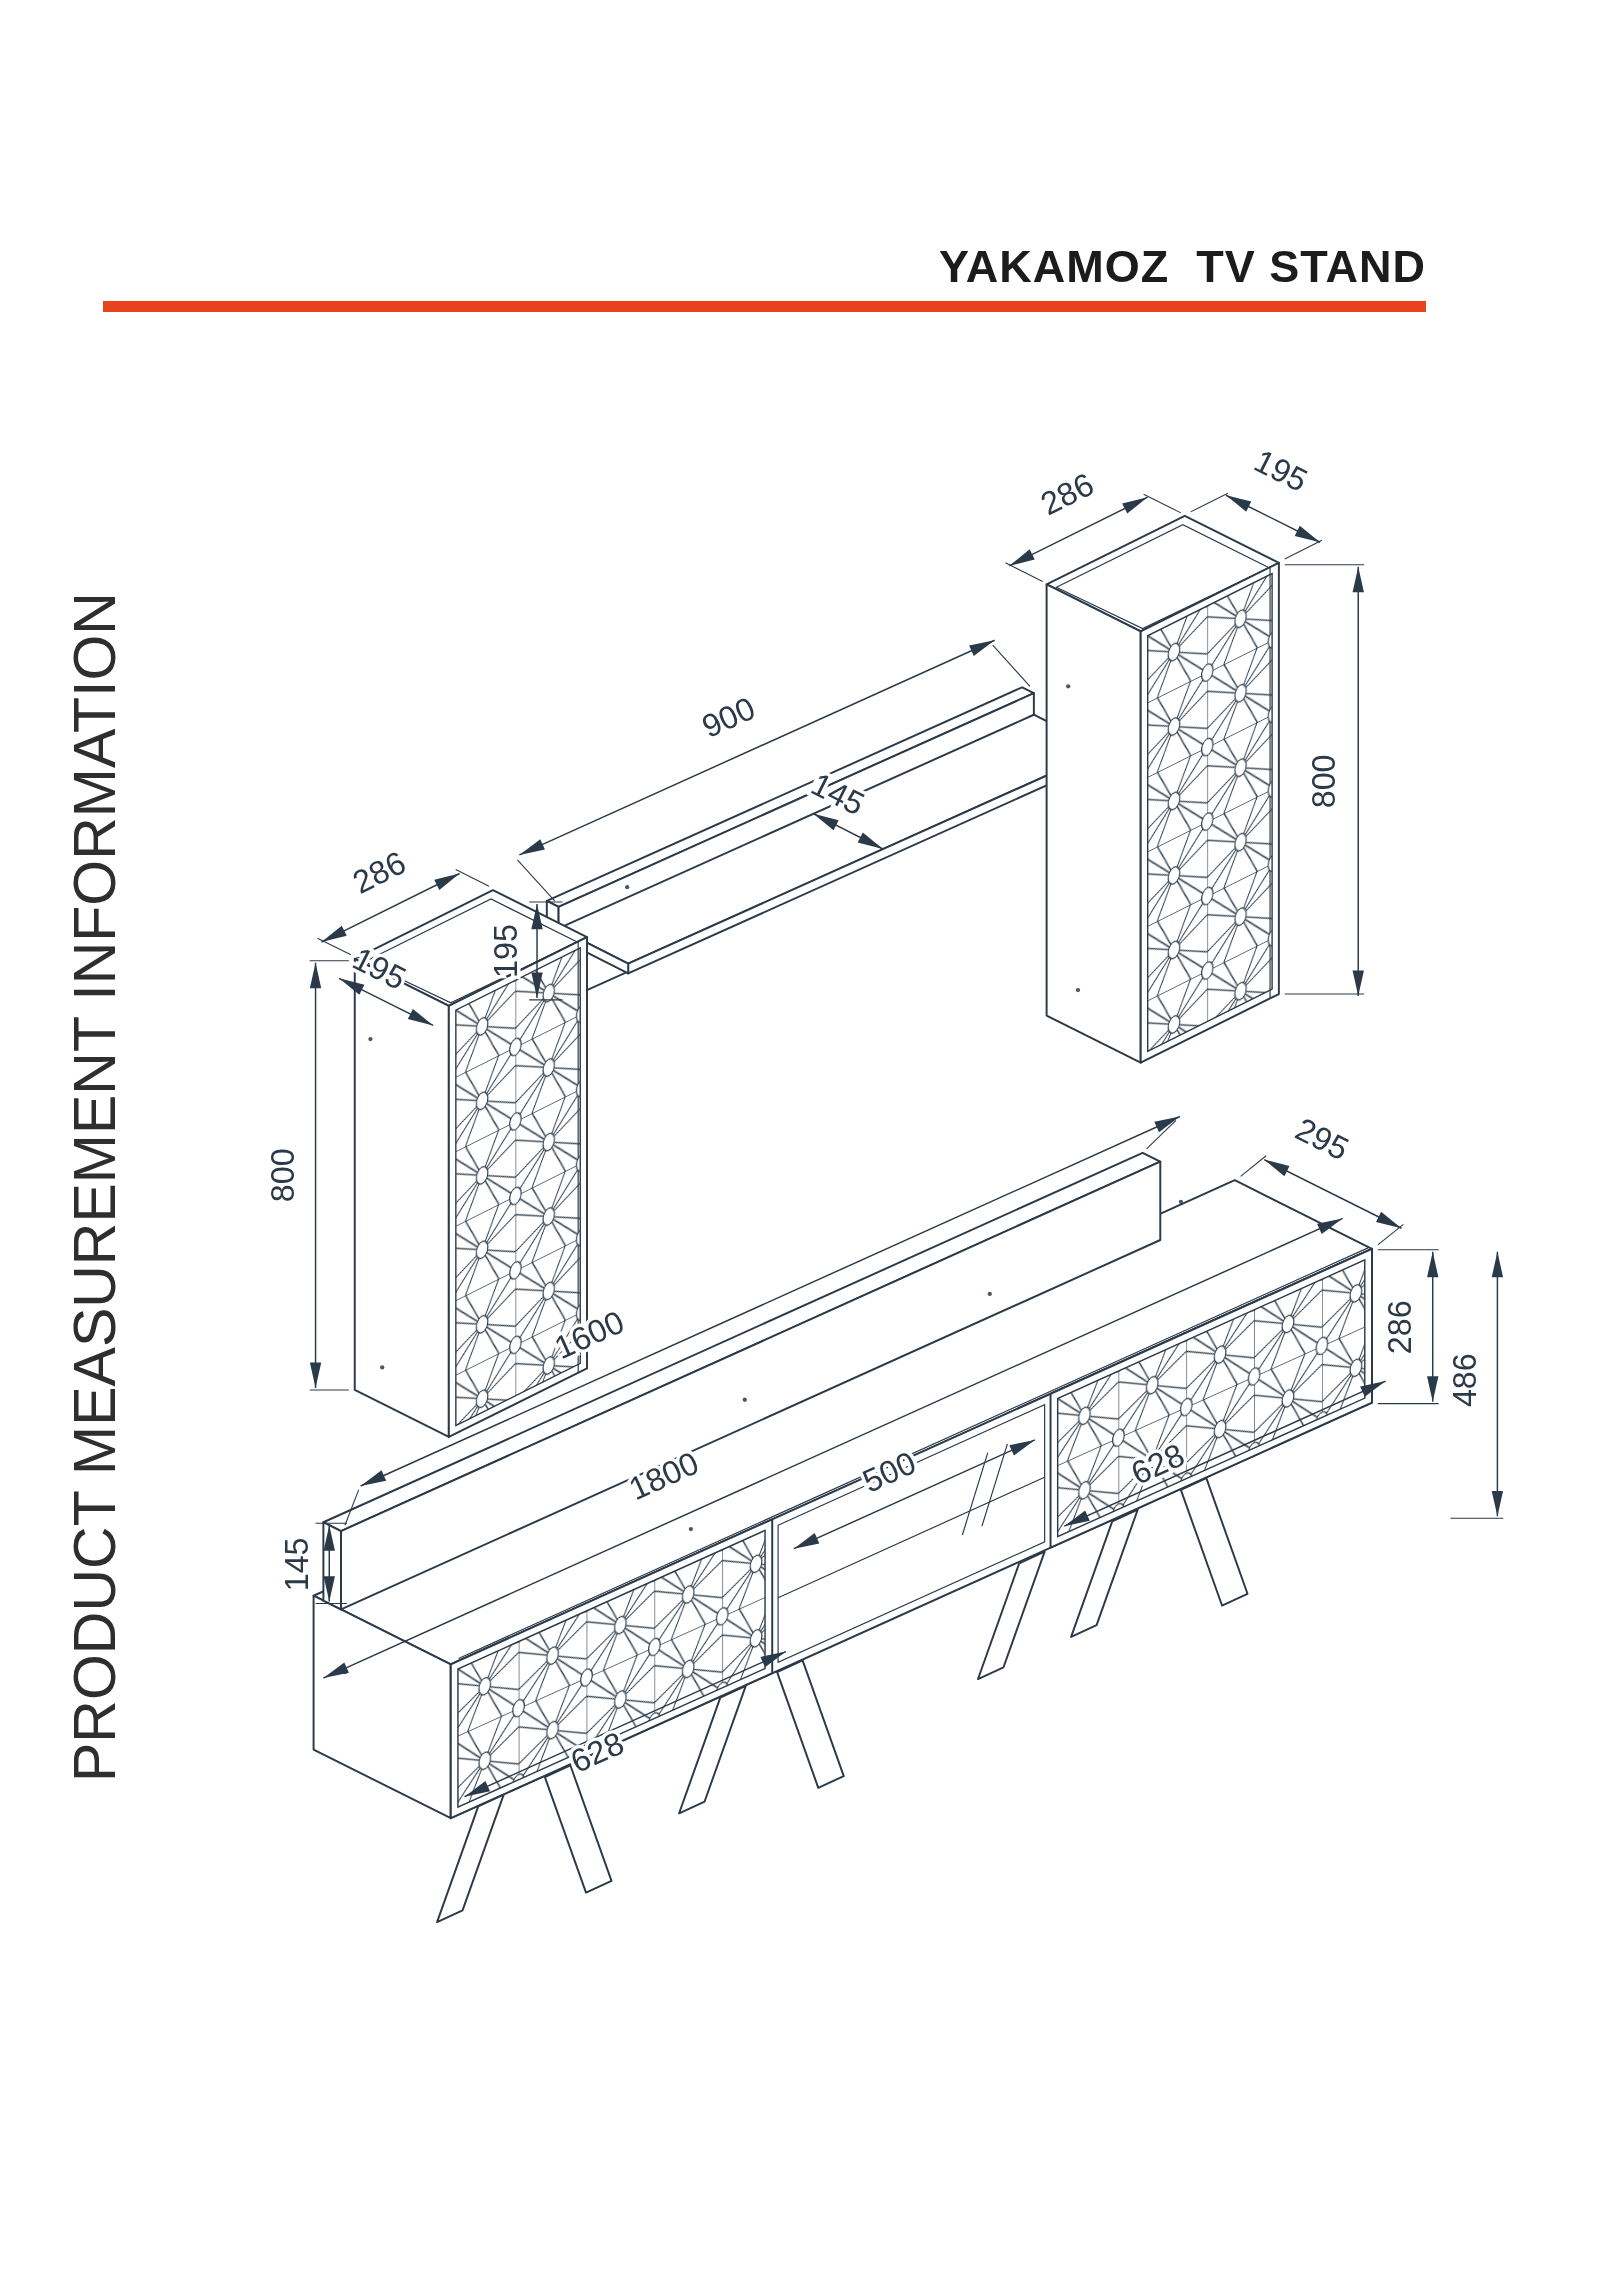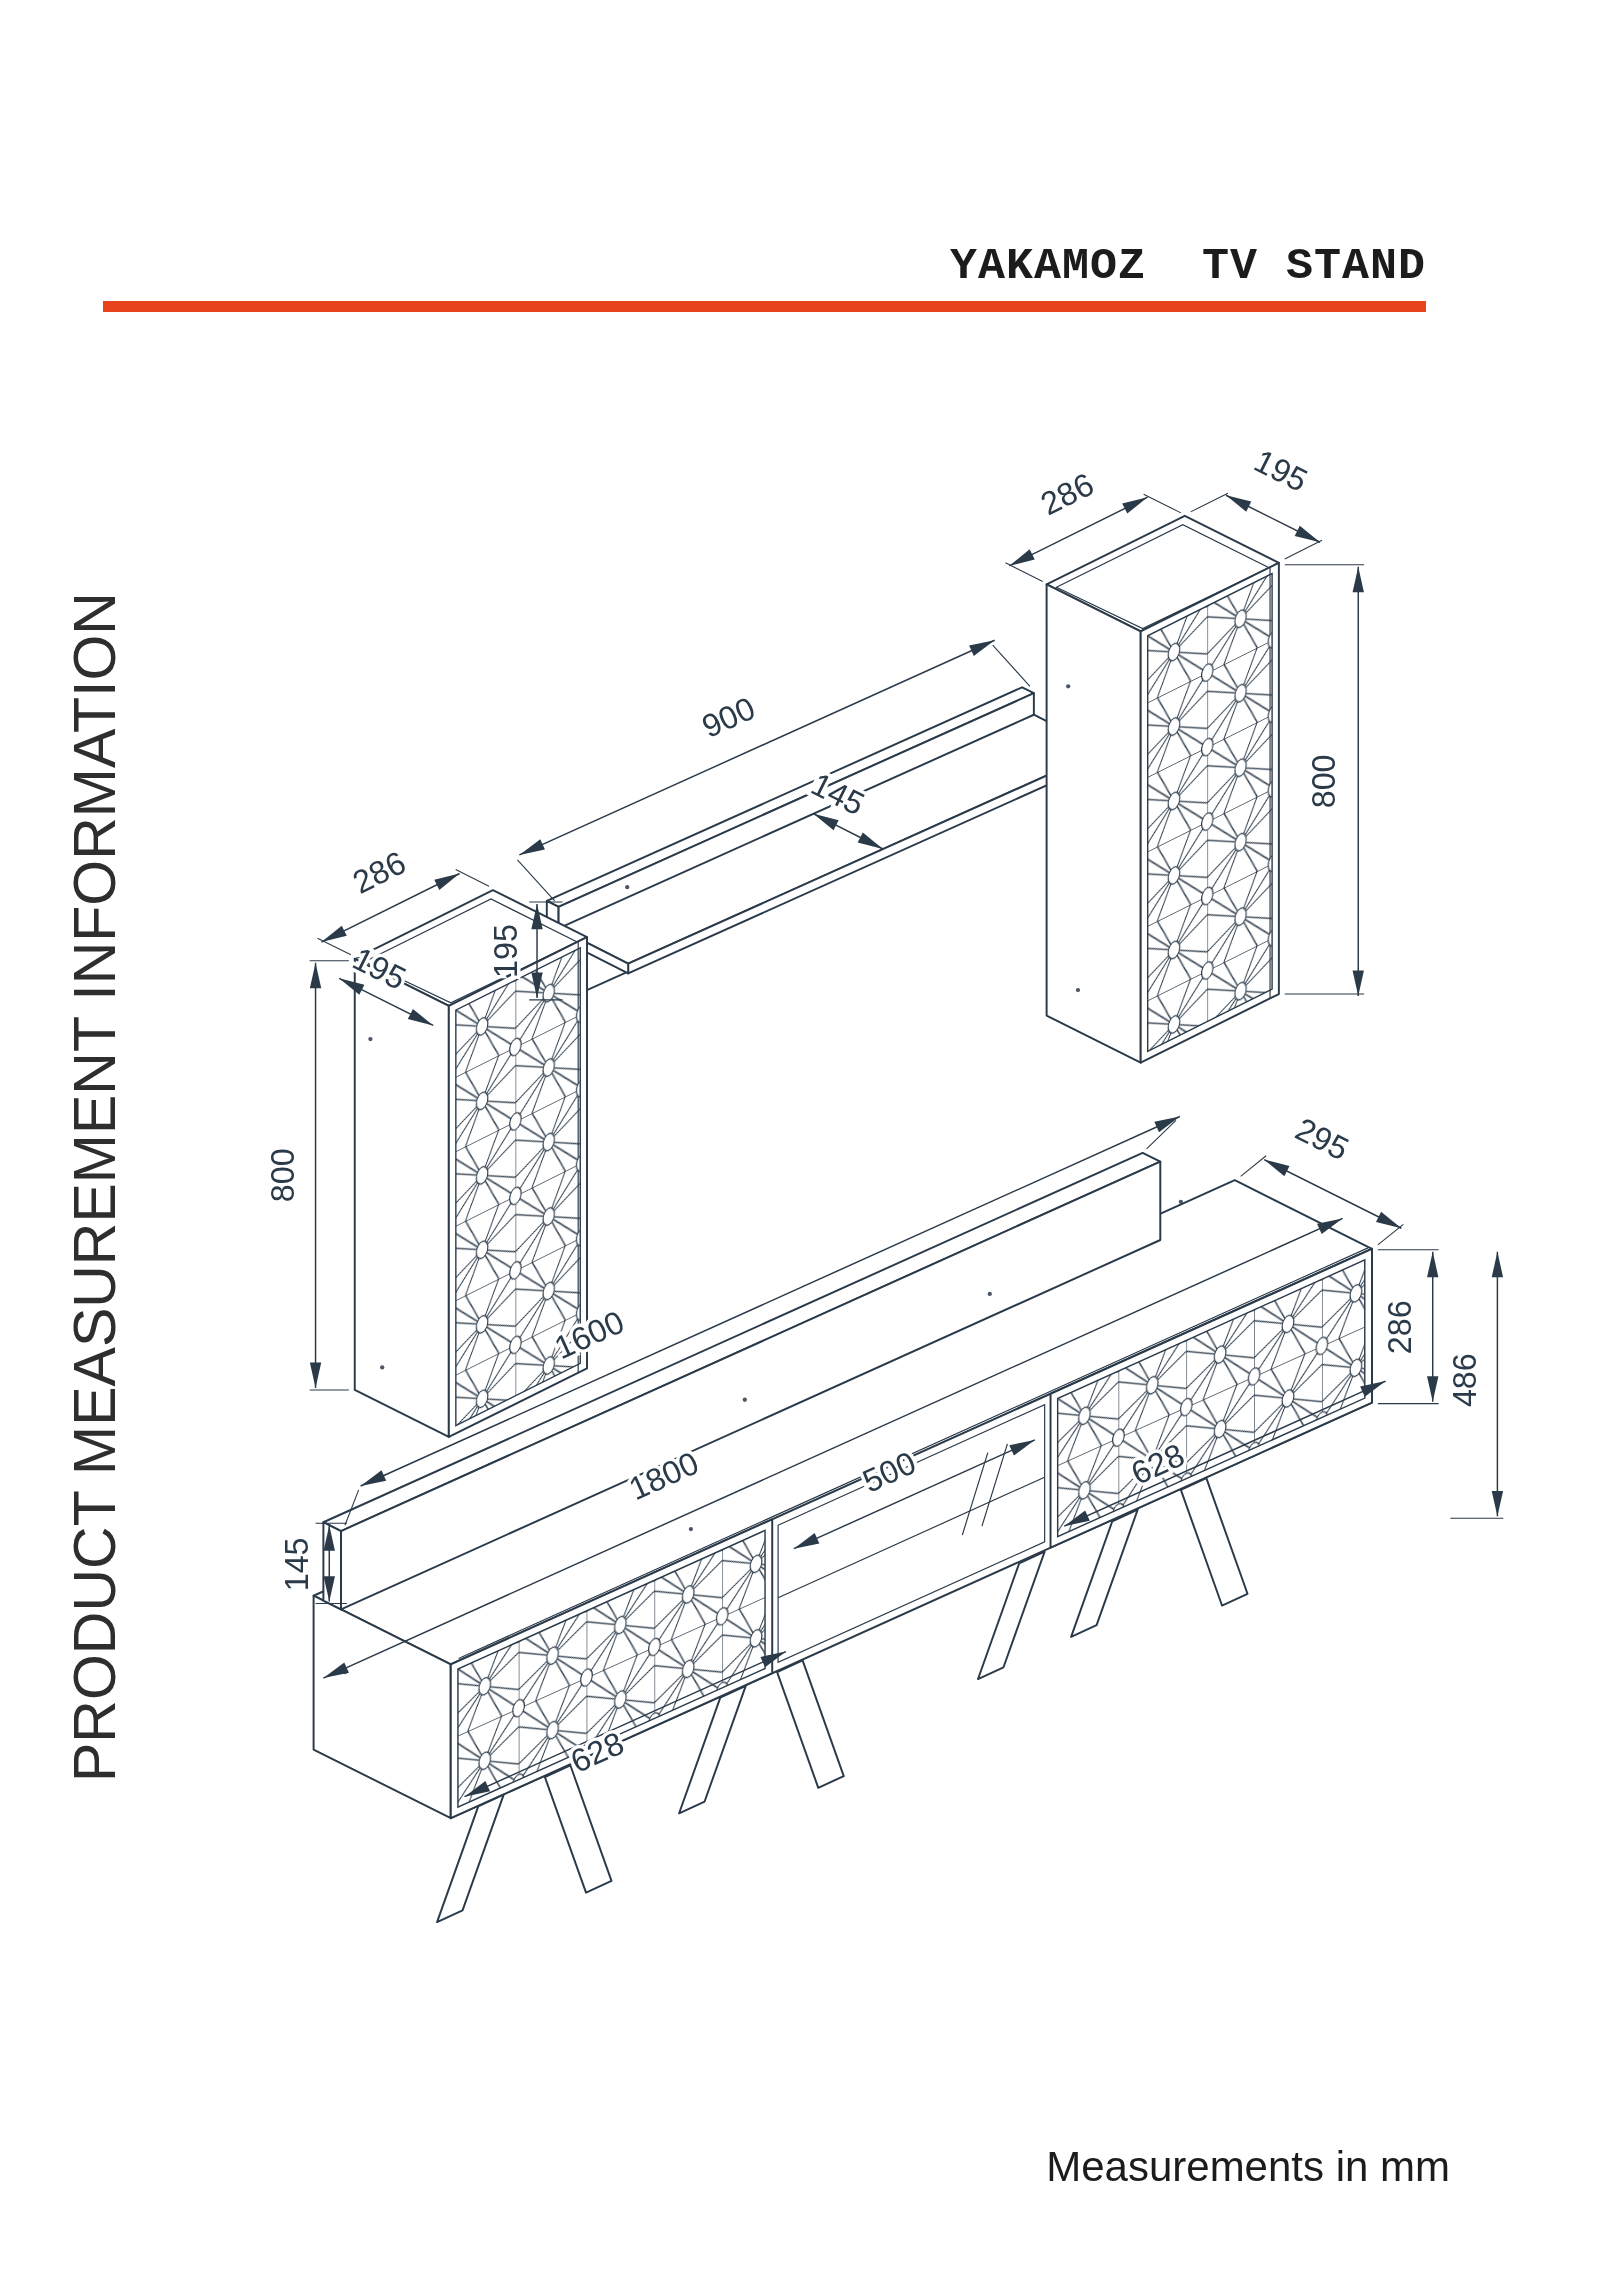--- a/index.html
+++ b/index.html
@@ -1,19 +1,19 @@
 <!DOCTYPE html>
 <html><head>
 <meta charset="utf-8">
 <style>
   html,body{margin:0;padding:0;background:#888;}
   .page{position:relative;width:1615px;height:2285px;background:#ffffff;margin:0 auto;
         font-family:"Liberation Sans", sans-serif;overflow:hidden;}
   .title{position:absolute;top:241px;right:189px;font-size:45px;font-weight:bold;
-         color:#1c1c1c;white-space:pre;letter-spacing:1px;font-family:Liberation Mono, monospace;}
+         color:#1c1c1c;white-space:pre;letter-spacing:1px;}
   .rule{position:absolute;left:103px;top:301px;width:1323px;height:10.8px;background:#e8431d;}
   .side-label{position:absolute;left:61px;top:1782px;transform-origin:0 0;
               transform:rotate(-90deg);font-size:59px;color:#2e2e2e;white-space:pre;
               width:1098px;letter-spacing:0px;}
   .footer{position:absolute;top:2143px;right:165px;font-size:42px;color:#1c1c1c;white-space:pre;}
   svg{position:absolute;left:0;top:0;}
   .face{fill:#ffffff;stroke:#2b3a49;stroke-width:2;stroke-linejoin:round;}
   .thin{fill:none;stroke:#2b3a49;stroke-width:1.2;}
   .dim{fill:none;stroke:#2b3a49;stroke-width:1.5;}
   .ext{fill:none;stroke:#2b3a49;stroke-width:1.1;}
@@ -22,21 +22,20 @@
   .dot{fill:#2b3a49;opacity:.85;}
 </style>
 </head>
 <body>
 
 <div class="page">
 
   <div class="title">YAKAMOZ  TV STAND</div>
   <div class="rule"></div>
   <div class="side-label">PRODUCT MEASUREMENT INFORMATION</div>
-  <div class="footer">Measurements in mm</div>
 
   <svg width="1615" height="2285" viewBox="0 0 1648 2331">
     <defs>
       <marker id="arr" markerUnits="userSpaceOnUse" markerWidth="30" markerHeight="18" viewBox="0 0 30 18" refX="29" refY="9" orient="auto-start-reverse">
         <path d="M29,9 L3,3.2 L3,14.8 Z" fill="#2b3a49"></path>
       </marker>
       <pattern id="st" width="76" height="76" patternUnits="userSpaceOnUse">
         <path d="M0,0 L76,76 M76,0 L0,76 M38,38 L0,19 M38,38 L0,57 M38,38 L19,0 M38,38 L57,0
                  M38,38 L76,19 M38,38 L76,57 M38,38 L19,76 M38,38 L57,76 M0,0 H76 M0,0 V76" stroke="#2b3a49" stroke-width="1.3" fill="none"></path>
         <g fill="#ffffff" stroke="#2b3a49" stroke-width="1.3">

